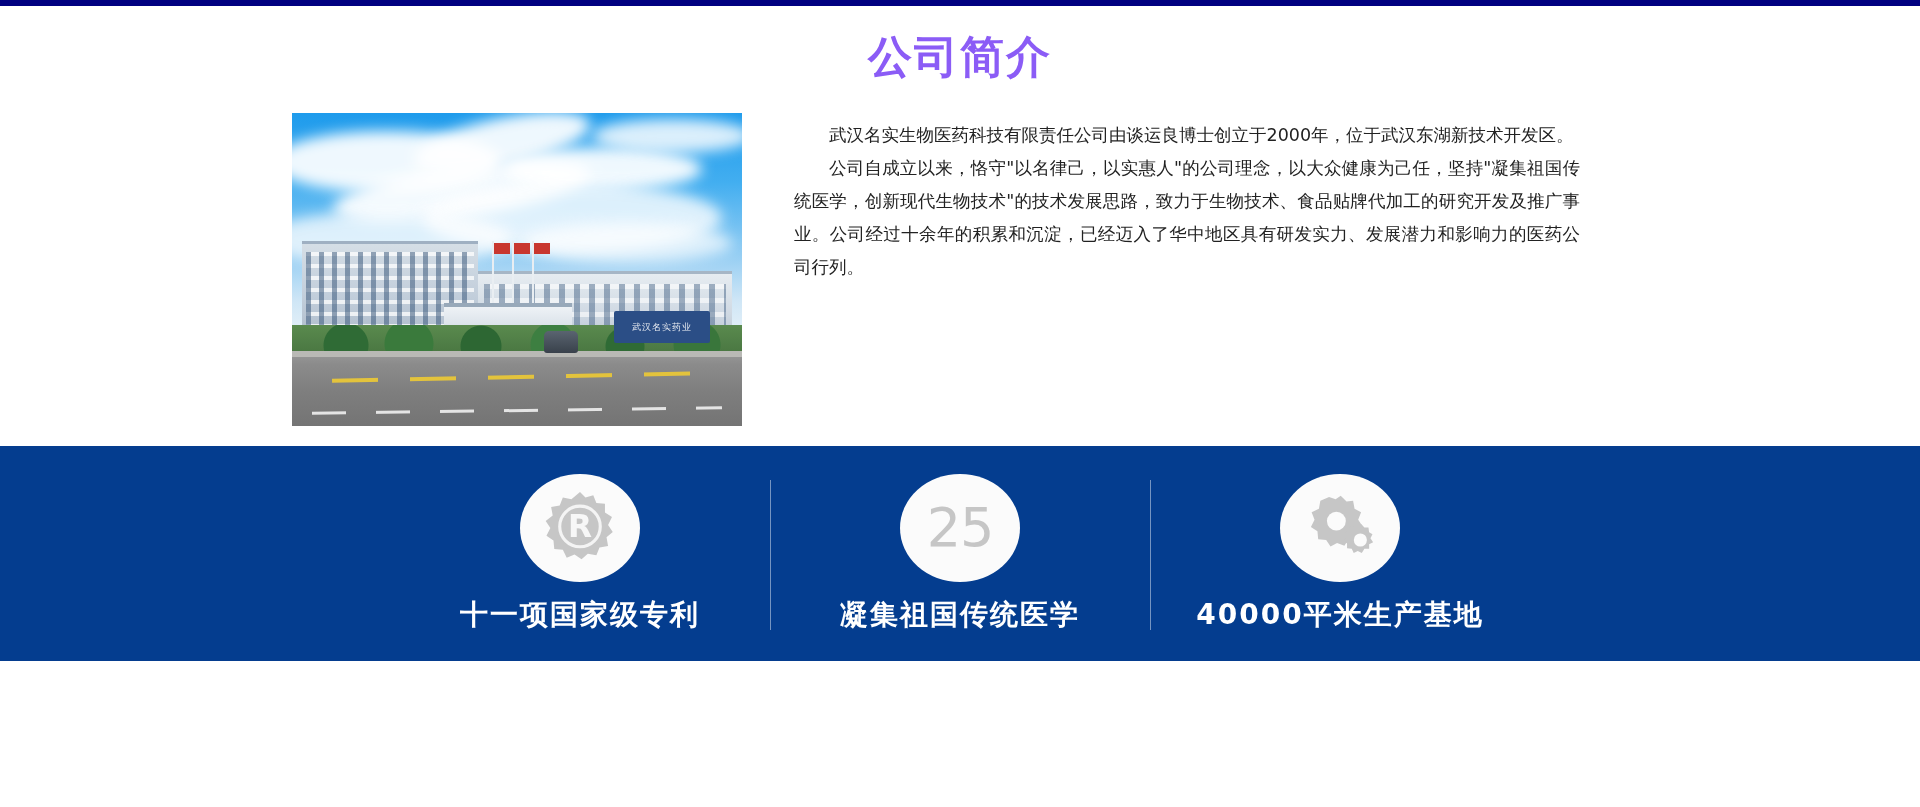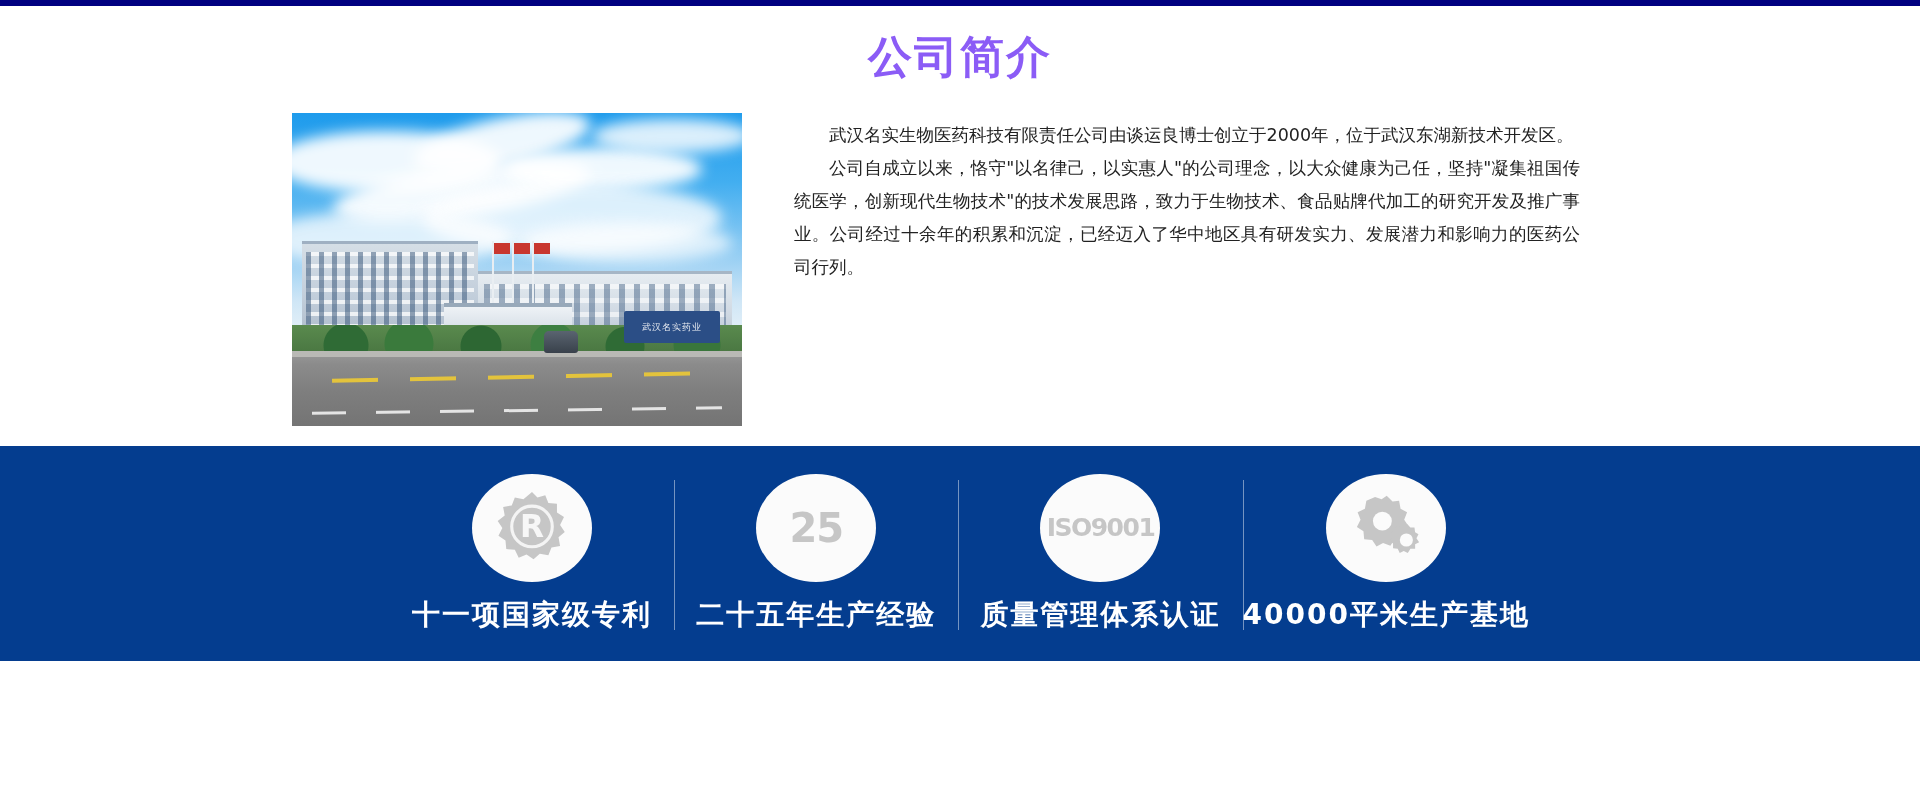--- a/index.html
+++ b/index.html
@@ -130,21 +130,21 @@
     position: absolute; left: 20px; top: 296px; width: 410px; height: 3px;
     background: repeating-linear-gradient(to right, rgba(255,255,255,.8) 0 34px, transparent 34px 64px);
     transform: rotate(-0.8deg);
   }
   .car {
     position: absolute; left: 252px; top: 218px; width: 34px; height: 22px;
     background: linear-gradient(#5a6470, #39414b);
     border-radius: 5px 5px 3px 3px;
   }
   .sign {
-    position: absolute; left: 332px; top: 198px; width: 96px; height: 32px;
+    position: absolute; left: 322px; top: 198px; width: 96px; height: 32px;
     background: #2b4e86; border-radius: 2px;
   }
   .sign span {
     display: block; color: #fff; font-size: 9px; line-height: 32px;
     text-align: center; letter-spacing: 1px; opacity: .9;
   }
 
   
   .textcol {
     flex: 1 1 auto; padding-left: 46px; padding-top: 6px;
@@ -177,21 +177,21 @@
     width: 1px; height: 150px; background: rgba(255,255,255,0.45);
   }
   .bubble {
     width: 120px; height: 120px; border-radius: 50%;
     background: #fbfbfb;
     display: flex; align-items: center; justify-content: center;
     margin-bottom: 14px;
   }
   .bubble svg { display: block; }
   .bubble .num {
-    font-size: 40px; font-weight: bold; color: #c6c6c6;
+    font-size: 54px; font-weight: normal; color: #c6c6c6;
     letter-spacing: -1px; line-height: 1;
     font-family: "DejaVu Sans", "Liberation Sans", sans-serif;
   }
   .bubble .iso {
     font-size: 25px; font-weight: bold; color: #c6c6c6;
     letter-spacing: -1.5px; line-height: 1;
     font-family: "DejaVu Sans", "Liberation Sans", sans-serif;
   }
   .flabel {
     color: #ffffff; font-size: 28px; font-weight: bold;
@@ -264,29 +264,23 @@
             <text x="50" y="62" font-family="DejaVu Sans, Liberation Sans, sans-serif" font-size="40" font-weight="bold" fill="#f7f7f7" text-anchor="middle">R</text>
           </svg>
         </div>
         <div class="flabel">十一项国家级专利</div>
       </div>
 
       <div class="feature">
         <div class="bubble">
           <span class="num">25</span>
         </div>
-        <div class="flabel">二十五年生产经验</div>
-      </div>
-
-      <div class="feature">
-        <div class="bubble">
-          <span class="iso">ISO9001</span>
-        </div>
-        <div class="flabel">质量管理体系认证</div>
-      </div>
+        <div class="flabel">凝集祖国传统医学</div>
+      </div>
+
 
       <div class="feature">
         <div class="bubble">
           <svg width="80" height="70" viewBox="0 0 110 95" aria-hidden="true">
             <g fill="#c6c6c6">
               <path d="M40 5 L49 8 L56 3 L64 11 L73 10 L75 21 L84 26 L80 36 L86 45 L77 51 L78 62 L67 63 L61 72 L51 68 L42 73 L36 64 L25 63 L24 52 L15 46 L20 36 L16 26 L26 21 L28 10 Z"></path>
               <circle cx="50" cy="38" r="13" fill="#fbfbfb"></circle>
               <path d="M84 48 L90 49 L94 45 L99 50 L105 50 L106 57 L111 60 L108 66 L112 72 L106 75 L106 82 L99 82 L95 88 L89 85 L83 88 L80 82 L73 81 L73 74 L68 70 L72 64 L69 58 L76 55 L77 49 Z" transform="translate(-8,-2) scale(0.92) translate(6,3)"></path>
               <circle cx="83" cy="64" r="9" fill="#fbfbfb"></circle>
             </g>

